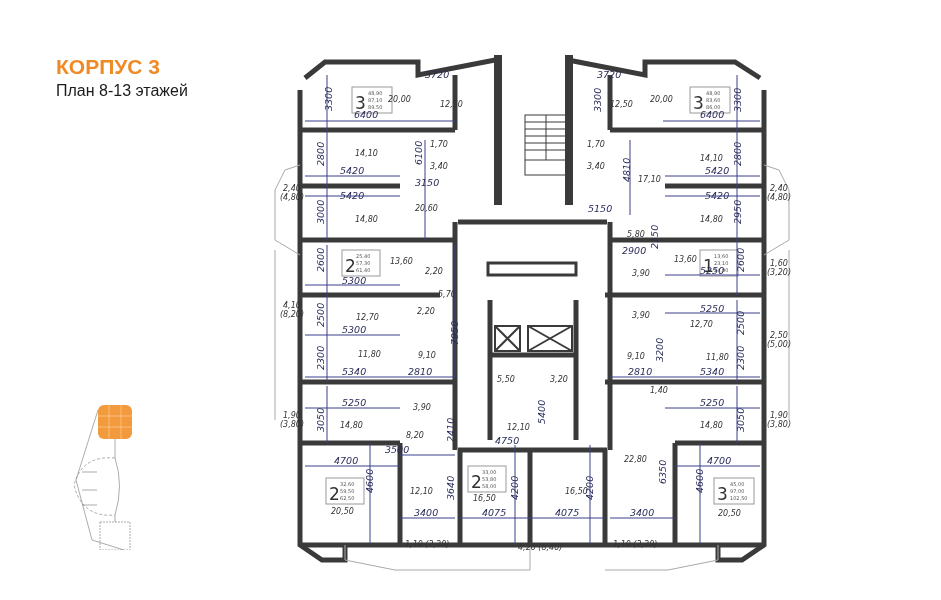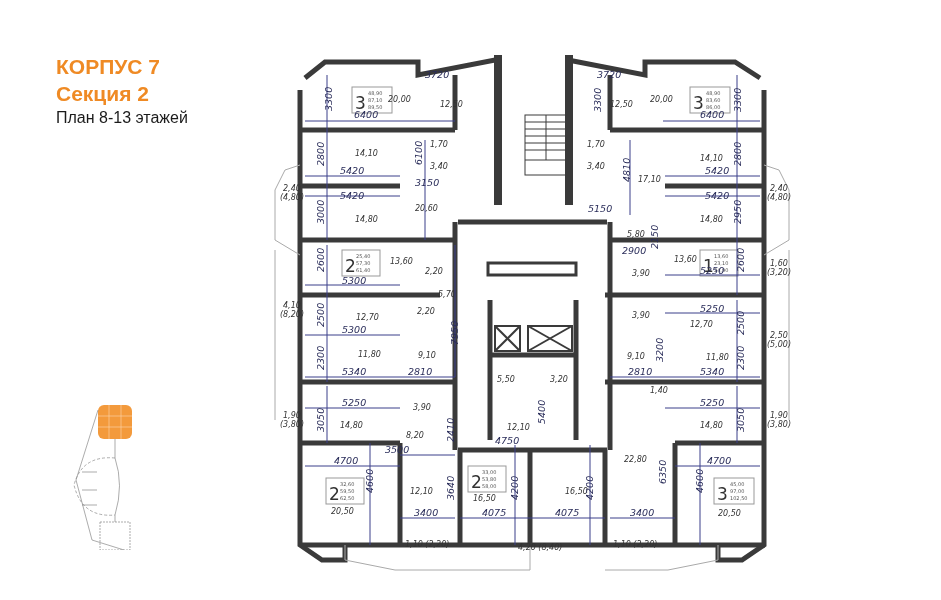--- a/index.html
+++ b/index.html
@@ -11,22 +11,21 @@
   .lbl { font-size:8px; fill:#333; font-style:italic; }
   .dim { font-size:9.5px; fill:#2a2d5a; font-style:italic; }
   .wall { fill:#3a3a3a; }
   .thin { stroke:#3a3a3a; stroke-width:5; fill:none; }
   .dl { stroke:#3b3f8a; stroke-width:1; }
 </style>
 </head>
 <body>
 
 <div class="title-block">
-  <div class="t1">КОРПУС 7</div>
-  <div class="t1">Секция 2</div>
+  <div class="t1">КОРПУС 3</div>
   <div class="t2">План 8-13 этажей</div>
 </div>
 
 <svg style="position:absolute;left:62px;top:400px" width="100" height="150" viewBox="0 0 100 150">
   <rect x="36" y="5" width="34" height="34" rx="6" fill="#f39a3c"></rect>
   <g stroke="#fff" stroke-width="0.6" opacity="0.6">
     <line x1="36" y1="16" x2="70" y2="16"></line>
       <line x1="36" y1="27" x2="70" y2="27"></line>
     <line x1="47" y1="5" x2="47" y2="39"></line>
       <line x1="59" y1="5" x2="59" y2="39"></line>

